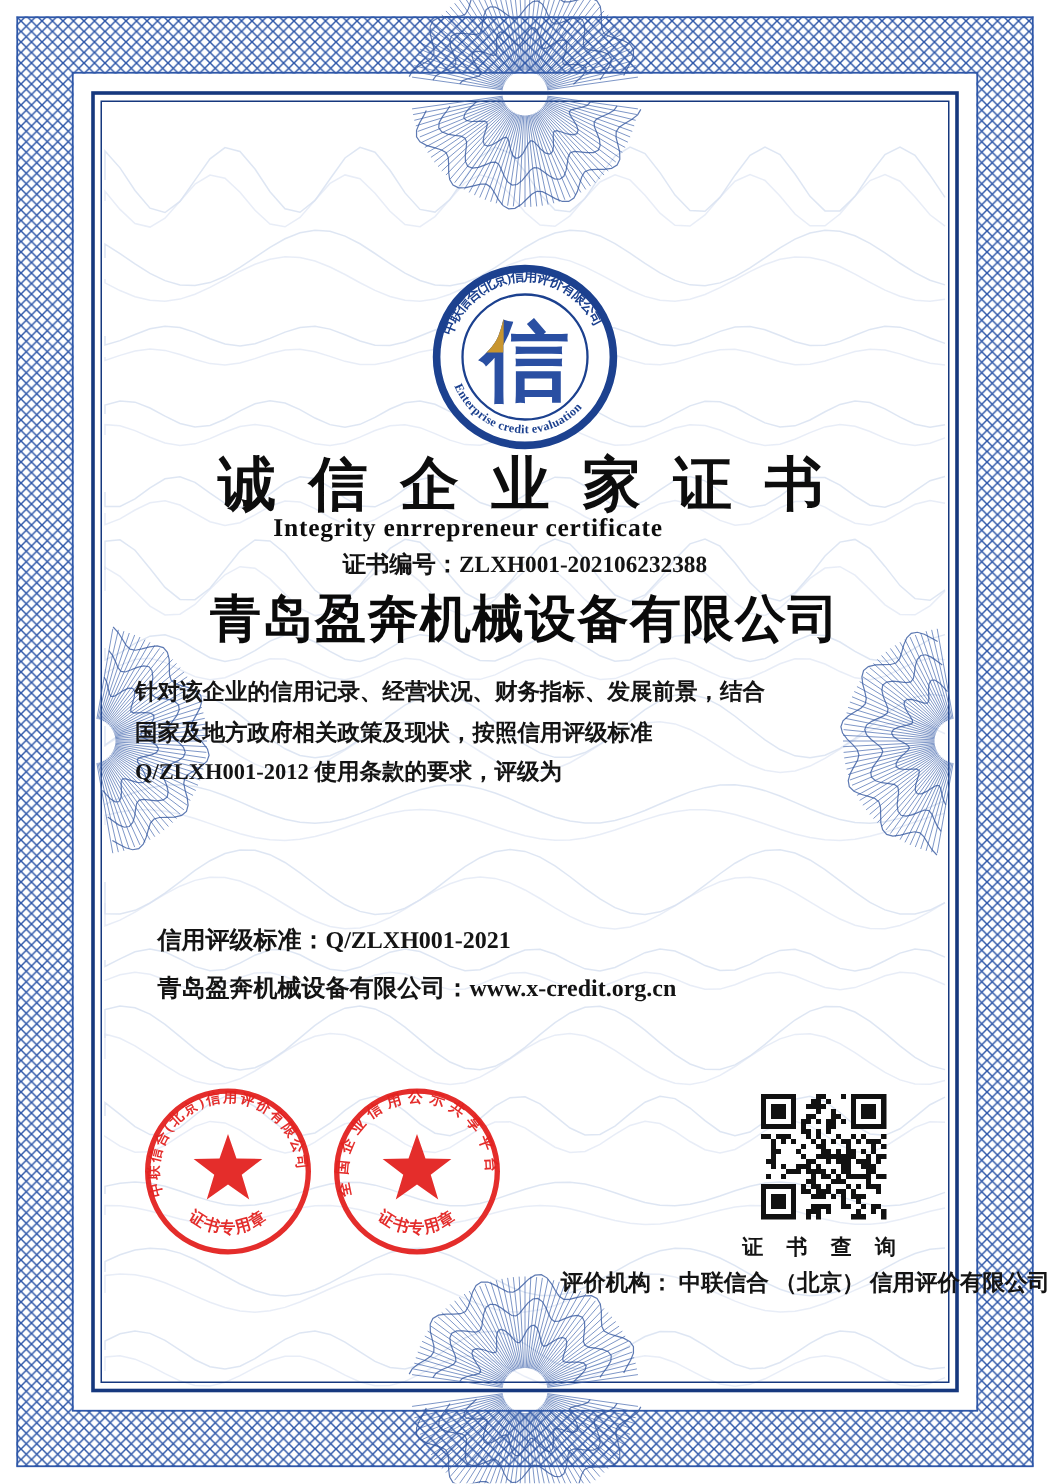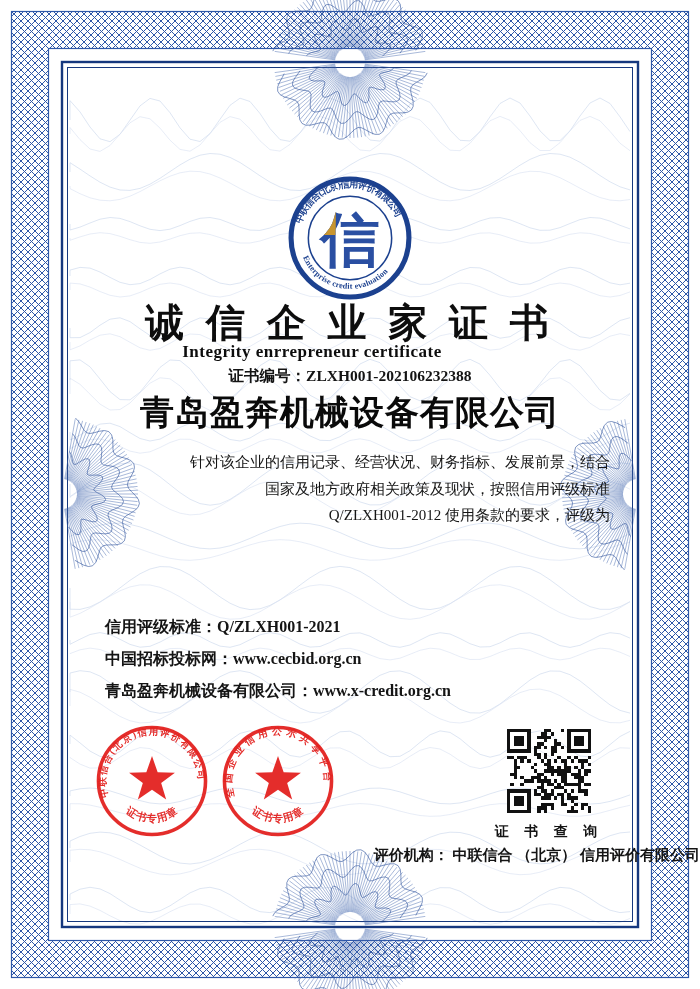--- a/index.html
+++ b/index.html
@@ -10,21 +10,21 @@
   .certificate svg.bg{position:absolute;left:0;top:0;z-index:0;}
   .layer{position:absolute;z-index:2;}
   .logo{left:287px;top:175px;width:126px;height:126px;}
   .title{left:0;top:296px;width:700px;text-align:center;font-size:39px;font-weight:bold;
          letter-spacing:6px;color:#0d0d0d;}
   .subtitle{left:0;top:342px;width:624px;text-align:center;font-size:17px;font-weight:bold;
             letter-spacing:.5px;color:#0d0d0d;}
   .certno{left:0;top:366px;width:700px;text-align:center;font-size:15.5px;font-weight:bold;}
   .company{left:0;top:390px;width:700px;text-align:center;font-size:34px;font-weight:bold;
            letter-spacing:1px;color:#0a0a0a;}
-  .bodytext{left:90px;top:449px;width:520px;text-align:right;font-size:15px;font-weight:normal;
+  .bodytext{left:90px;top:449px;width:520px;text-align:left;font-size:15px;font-weight:bold;
             line-height:26.5px;color:#141414;}
   .award{left:0;top:531px;width:700px;text-align:center;font-size:43px;font-weight:bold;
          letter-spacing:3px;color:#e02121;}
   .infoblock{left:105px;top:617px;width:480px;font-size:16px;font-weight:bold;}
   .infoblock .iline{margin-bottom:11px;white-space:nowrap;}
   .stamp{width:116px;height:116px;}
   .stamp1{left:94px;top:723px;}
   .stamp2{left:220px;top:723px;}
   .qr{left:507px;top:729px;width:84px;height:84px;}
   .qr-caption{left:487px;top:823px;width:124px;text-align:center;font-size:14px;
@@ -479,23 +479,20 @@
     <div>国家及地方政府相关政策及现状，按照信用评级标准</div>
     <div>Q/ZLXH001-2012 使用条款的要求，评级为</div>
   </div>
 
 
   <div class="layer infoblock">
     <div class="iline">
       <span>信用评级标准：</span><span>Q/ZLXH001-2021</span>
     </div>
     <div class="iline">
-      <span>中国招标投标网：</span><span>www.cecbid.org.cn</span>
-    </div>
-    <div class="iline">
       <span>青岛盈奔机械设备有限公司：</span><span>www.x-credit.org.cn</span>
     </div>
   </div>
 
   <svg class="layer stamp stamp1" viewBox="0 0 130 130">
     <defs>
       <path id="s1top" d="M16.1 82.8 A52 52 0 1 1 113.9 82.8" fill="none"></path>
       <path id="s1bot" d="M35.4 100.2 A46 46 0 0 0 94.6 100.2" fill="none"></path>
     </defs>
     <circle cx="65" cy="65" r="60" fill="none" stroke="#e32220" stroke-width="4" opacity="0.95"></circle>

